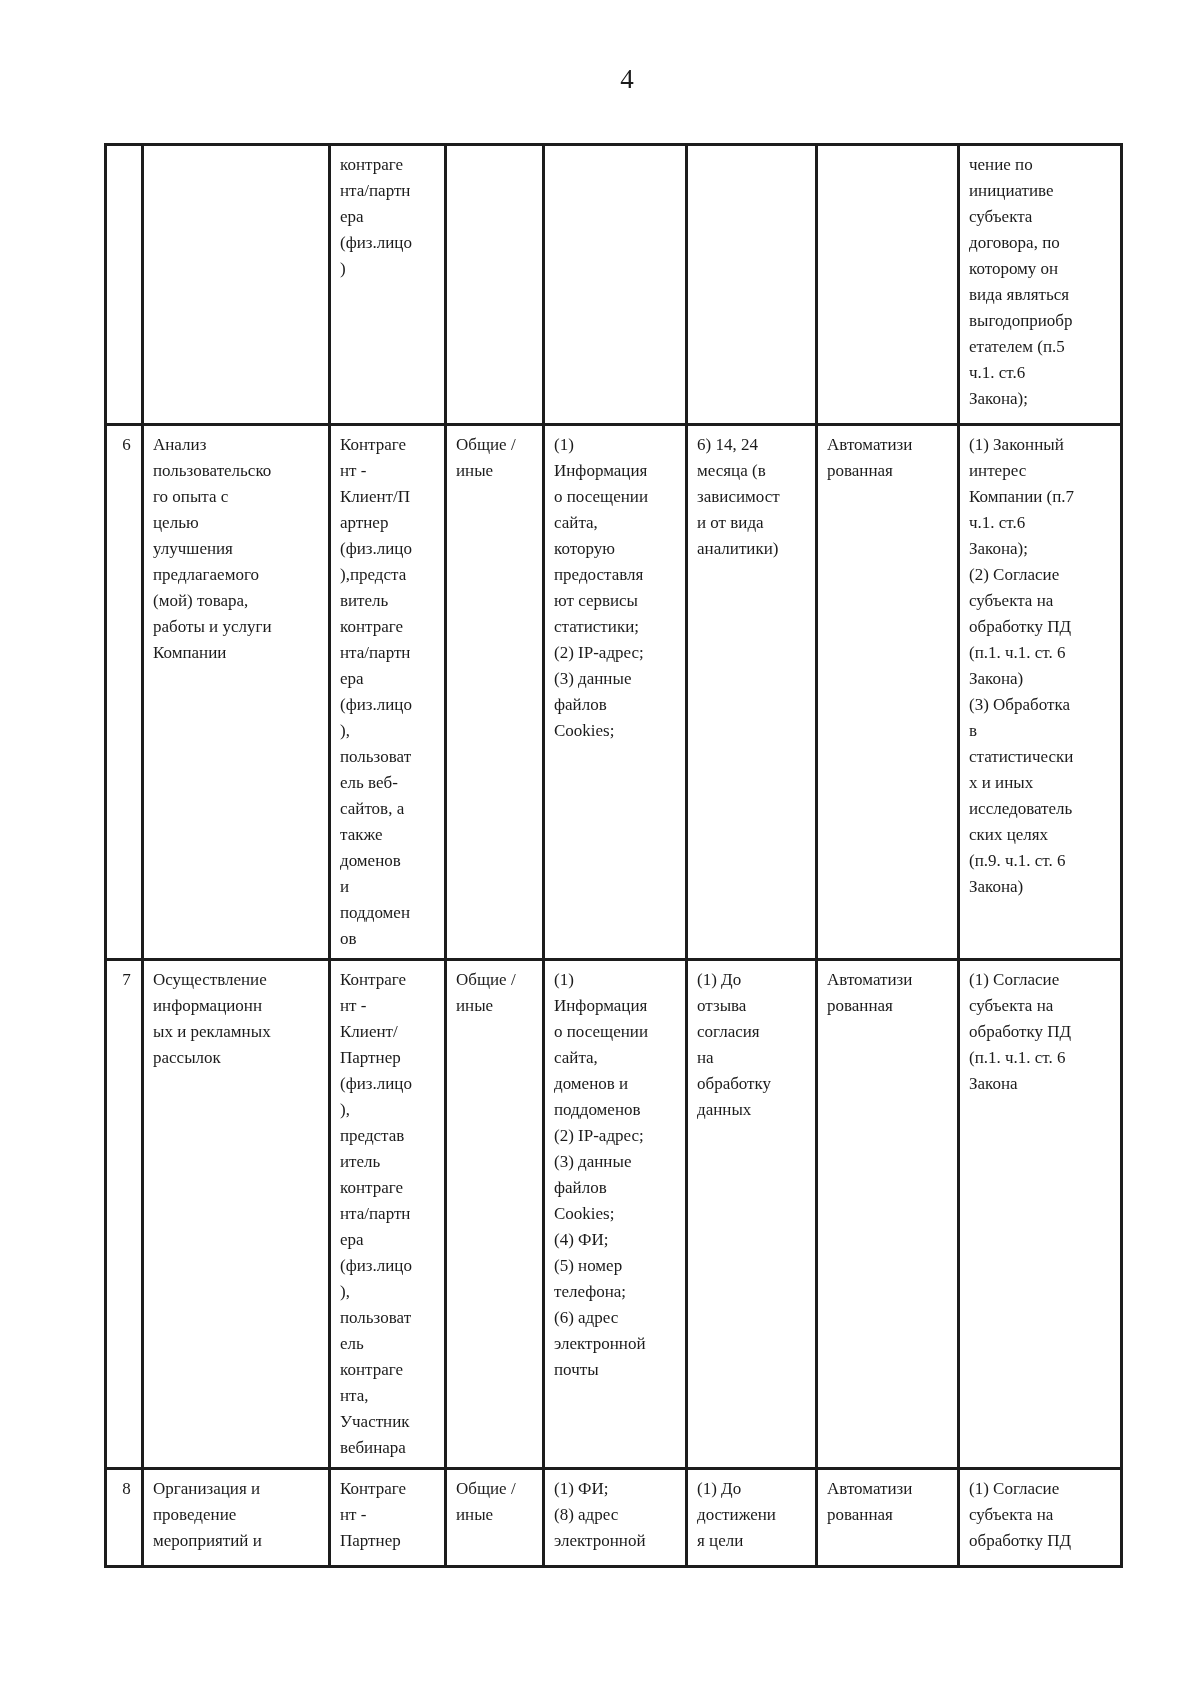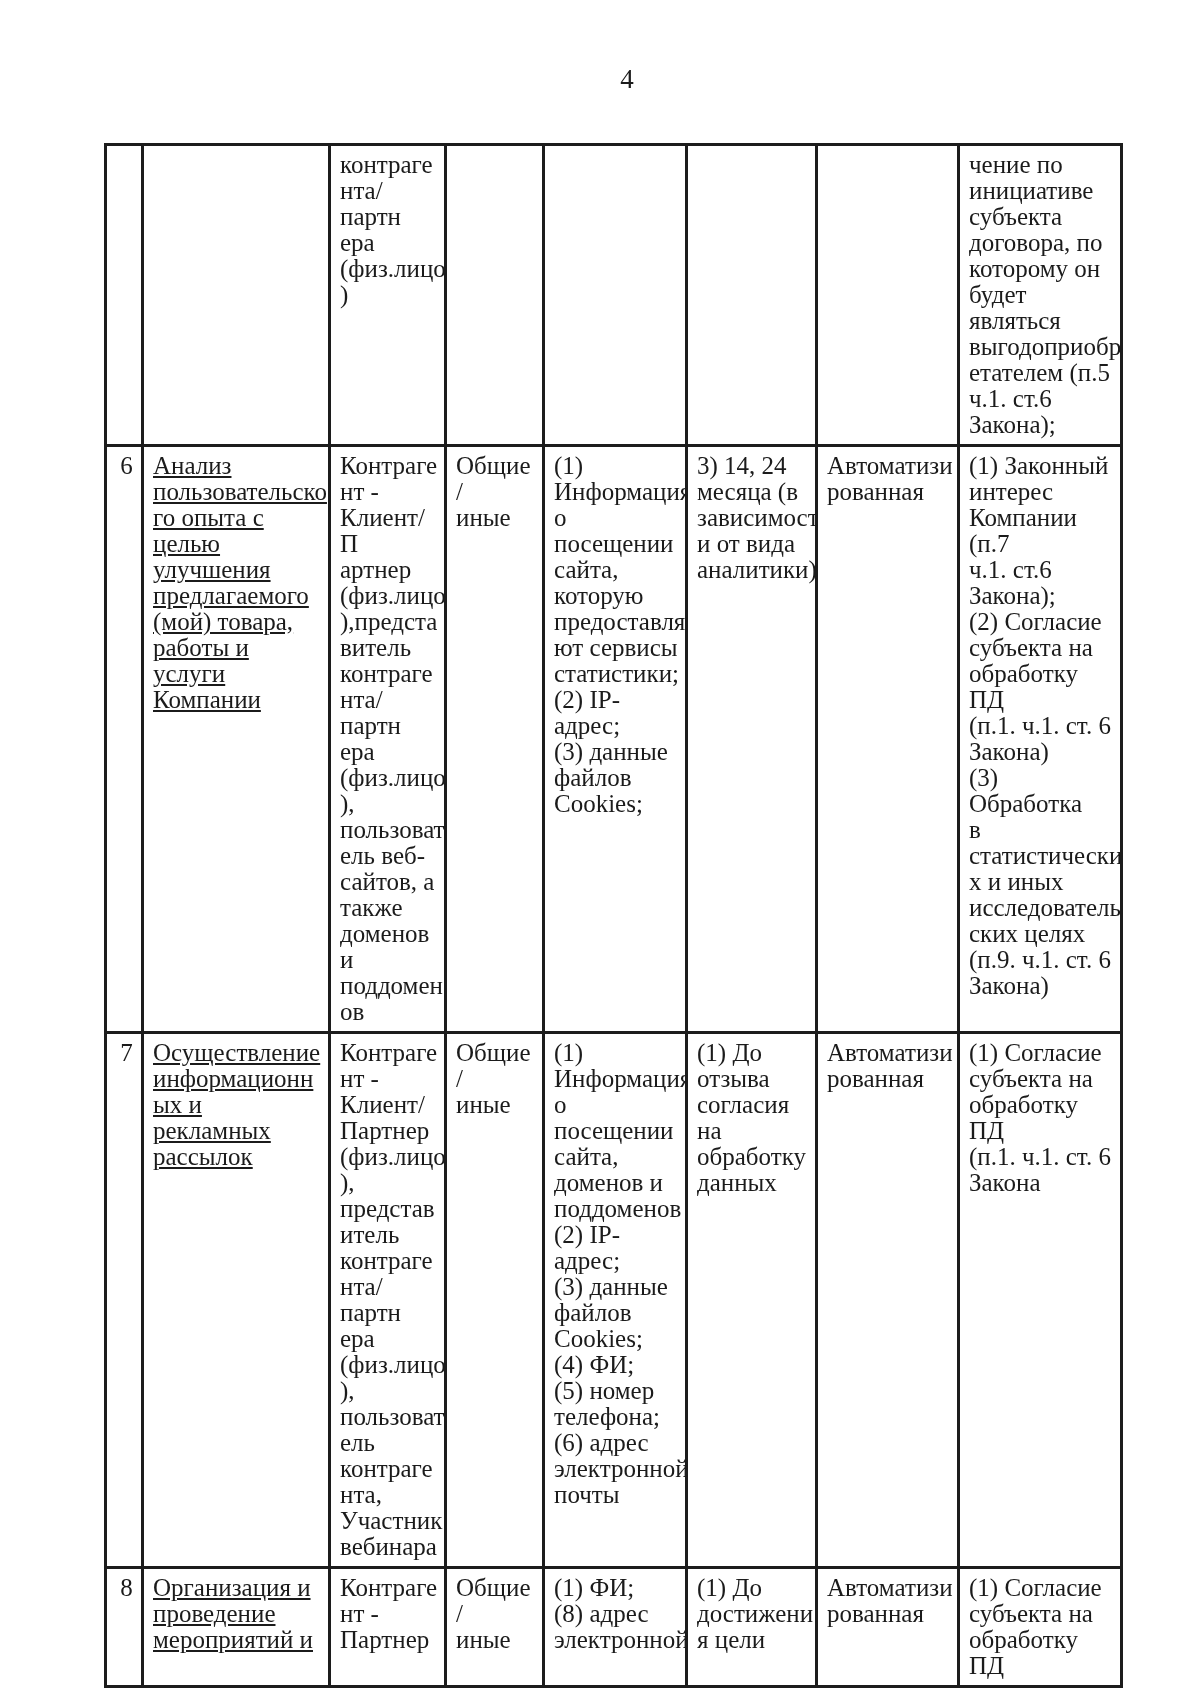--- a/index.html
+++ b/index.html
@@ -30,31 +30,31 @@
     left: 104px;
     top: 143px;
     width: 1016px;
     border-collapse: collapse;
     table-layout: fixed;
   }
   table.pd-table td {
     border: 3px solid #1c1c1c;
     vertical-align: top;
     padding: 6px 4px 6px 9px;
-    font-size: 25px;
+    font-size: 17px;
     line-height: 26px;
     white-space: pre-line;
     overflow: hidden;
   }
   td.col-num {
     text-align: center;
     padding-left: 2px;
     padding-right: 2px;
   }
-  td.col-purpose { padding-left: 12px; text-decoration: underline; }
+  td.col-purpose { padding-left: 12px; }
   td.col-legal   { padding-left: 12px; }
   tr.r0 { height: 280px; }
   tr.r1 { height: 531px; }
   tr.r2 { height: 506px; }
   tr.r3 { height: 98px; }
 </style>
 </head>
 <body>
 
 <div class="sheet">
@@ -84,21 +84,21 @@
 )</td>
         <td class="col-cat"></td>
         <td class="col-pd"></td>
         <td class="col-terms"></td>
         <td class="col-method"></td>
         <td class="col-legal">чение по
 инициативе
 субъекта
 договора, по
 которому он
-будет являться
+вида являться
 выгодоприобр
 етателем (п.5
 ч.1. ст.6
 Закона);</td>
       </tr>
 
       <tr class="r1">
         <td class="col-num">6</td>
         <td class="col-purpose">Анализ
 пользовательско
@@ -136,21 +136,21 @@
 о посещении
 сайта,
 которую
 предоставля
 ют сервисы
 статистики;
 (2) IP-адрес;
 (3) данные
 файлов
 Cookies;</td>
-        <td class="col-terms">3) 14, 24
+        <td class="col-terms">6) 14, 24
 месяца (в
 зависимост
 и от вида
 аналитики)</td>
         <td class="col-method">Автоматизи
 рованная</td>
         <td class="col-legal">(1) Законный
 интерес
 Компании (п.7
 ч.1. ст.6

